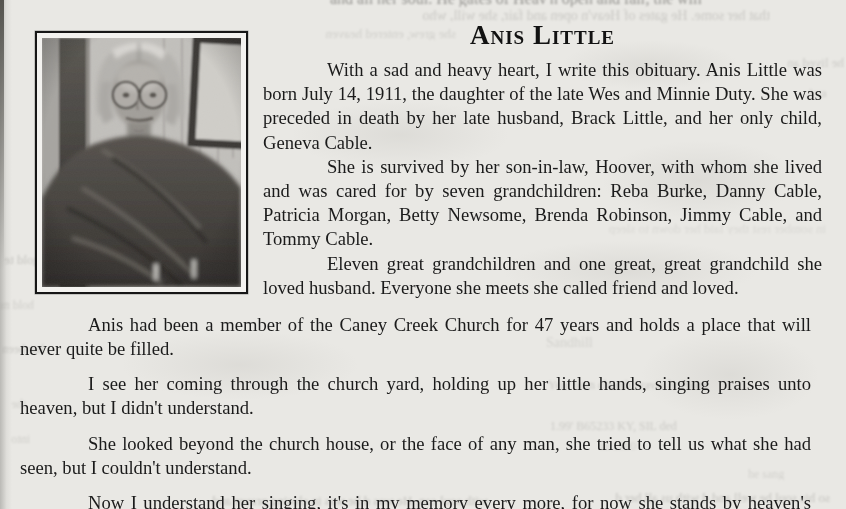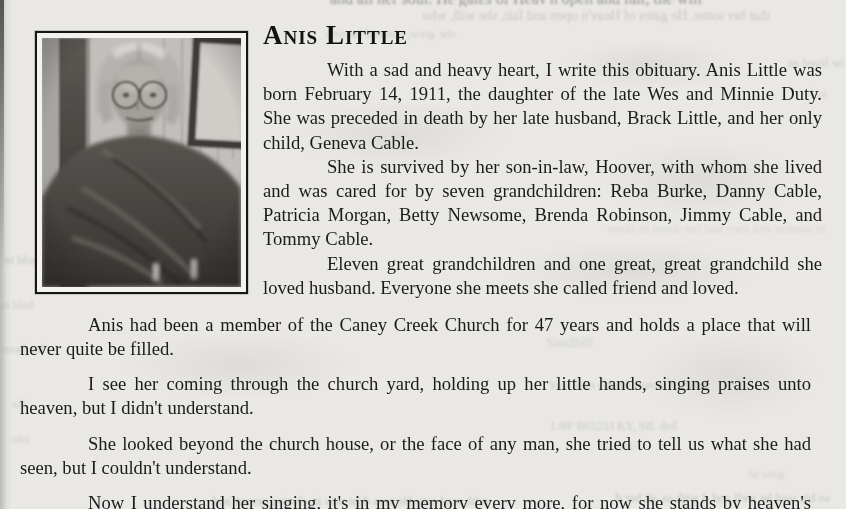--- a/index.html
+++ b/index.html
@@ -42,21 +42,21 @@
     width:199px;height:249px;
     border:2.5px solid #161616;
     padding:5px;background:#f3f2ef;
     box-shadow:0 0 0 .5px rgba(22,22,22,.35);
   }
   .photo-frame svg{display:block;width:199px;height:249px;background:#c6c4c0;}
 
   
   .obit-title{
     position:absolute;left:263px;top:20px;width:559px;
-    font-weight:bold;font-size:27px;
+    text-align:center;font-weight:bold;font-size:27px;
     font-variant:small-caps;letter-spacing:1px;color:#121212;
   }
   
   .col-right{
     position:absolute;left:263px;top:58px;width:559px;
     font-size:18.6px;line-height:24.2px;text-align:justify;
   }
   .col-right p{margin:0;text-indent:64px;}
   .col-full{
     position:absolute;left:8px;top:301px;width:815px;
@@ -189,21 +189,21 @@
       </g>
 
       <rect x="0" y="0" width="199" height="249" fill="url(#vign)"></rect>
       <rect x="0" y="0" width="199" height="249" filter="url(#grain)" opacity="0.5"></rect>
     </svg>
   </div>
 
   <div class="obit-title">Anis Little</div>
 
   <div class="col-right">
-    <p>With a sad and heavy heart, I write this obituary. Anis Little was born February 14, 1911, the daughter of the late Wes and Minnie Duty. She was preceded in death by her late husband, Brack Little, and her only child, Geneva Cable.</p>
+    <p>With a sad and heavy heart, I write this obituary. Anis Little was born July 14, 1911, the daughter of the late Wes and Minnie Duty. She was preceded in death by her late husband, Brack Little, and her only child, Geneva Cable.</p>
     <p>She is survived by her son-in-law, Hoover, with whom she lived and was cared for by seven grandchildren: Reba Burke, Danny Cable, Patricia Morgan, Betty Newsome, Brenda Robinson, Jimmy Cable, and Tommy Cable.</p>
     <p>Eleven great grandchildren and one great, great grandchild she loved husband. Everyone she meets she called friend and loved.</p>
   </div>
 
   <div class="col-full">
     <p>Anis had been a member of the Caney Creek Church for 47 years and holds a place that will never quite be filled.</p>
     <p>I see her coming through the church yard, holding up her little hands, singing praises unto heaven, but I didn't understand.</p>
     <p>She looked beyond the church house, or the face of any man, she tried to tell us what she had seen, but I couldn't understand.</p>
     <p>Now I understand her singing, it's in my memory every more, for now she stands by heaven's portal, and memory open heaven's door.</p>
   </div>

